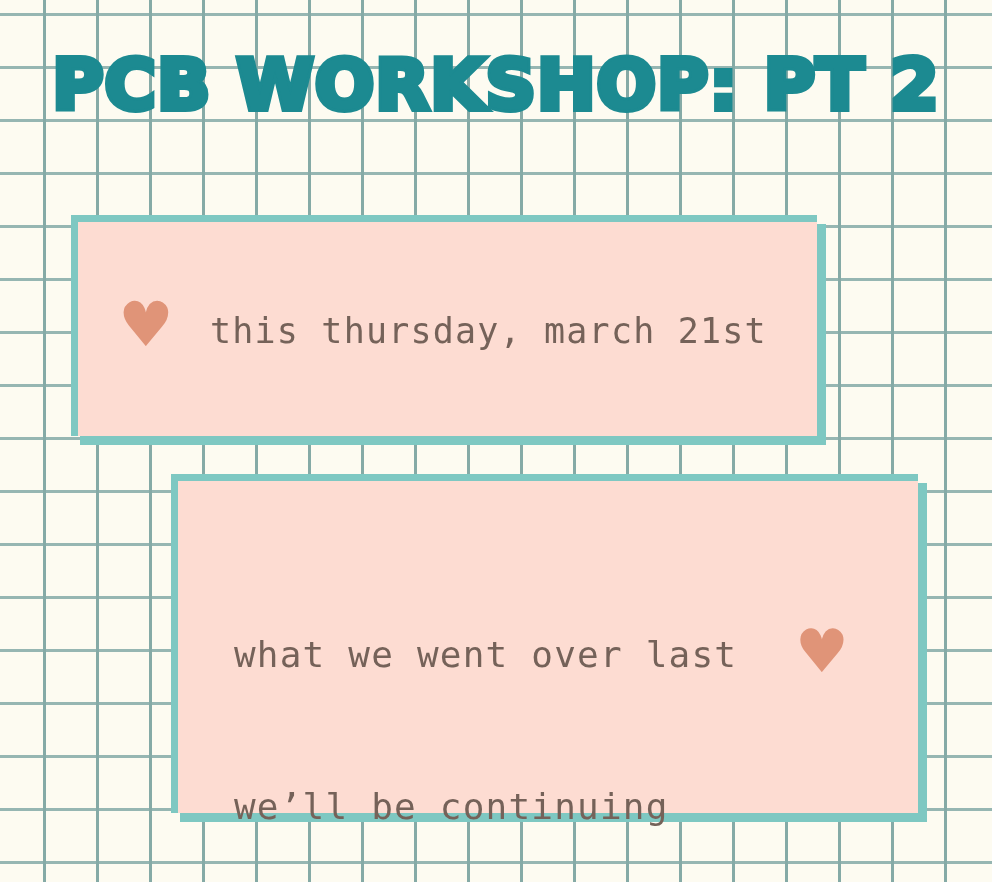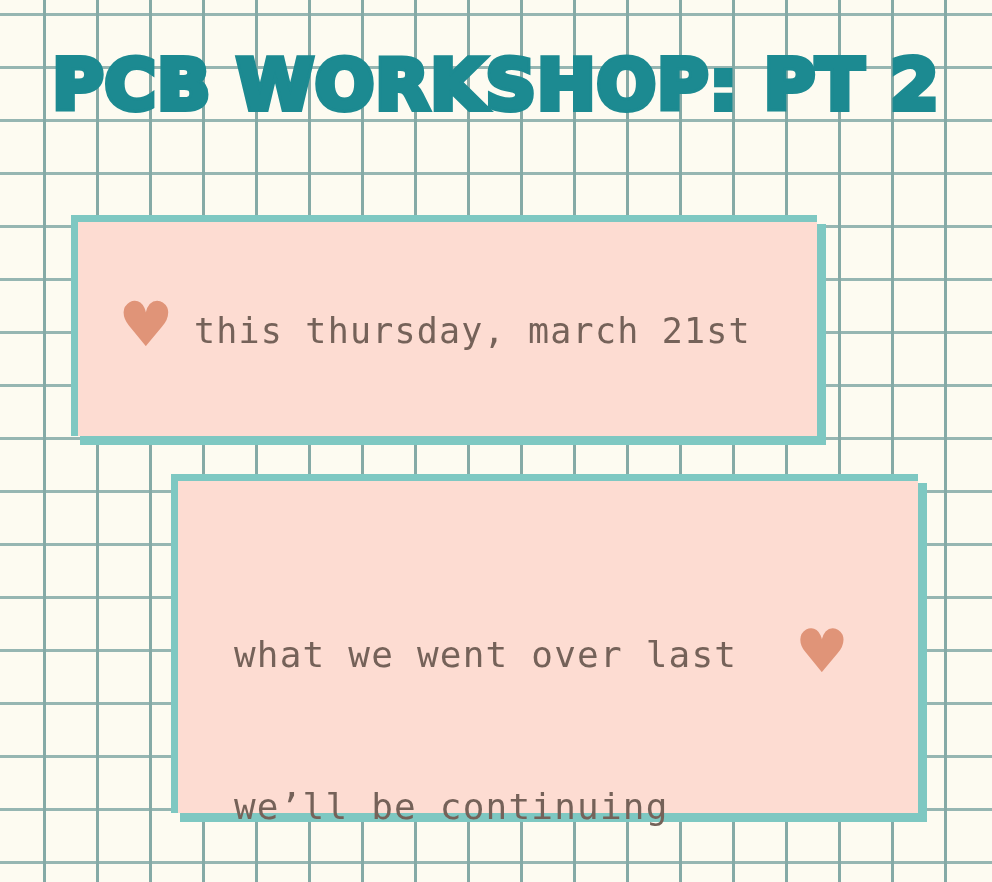--- a/index.html
+++ b/index.html
@@ -106,21 +106,21 @@
 
   
   .mono {
     color: #756259;
     font-family: "DejaVu Sans Mono", "Liberation Mono", monospace;
     white-space: pre;
   }
 
   #date-text {
     position: absolute;
-    left: 116px;
+    left: 132px;
     top: 84px;
     font-size: 35px;
     letter-spacing: 1.2px;
     line-height: 50px;
   }
 
   #details-text {
     position: absolute;
     left: 56px;
     top: 48px;

